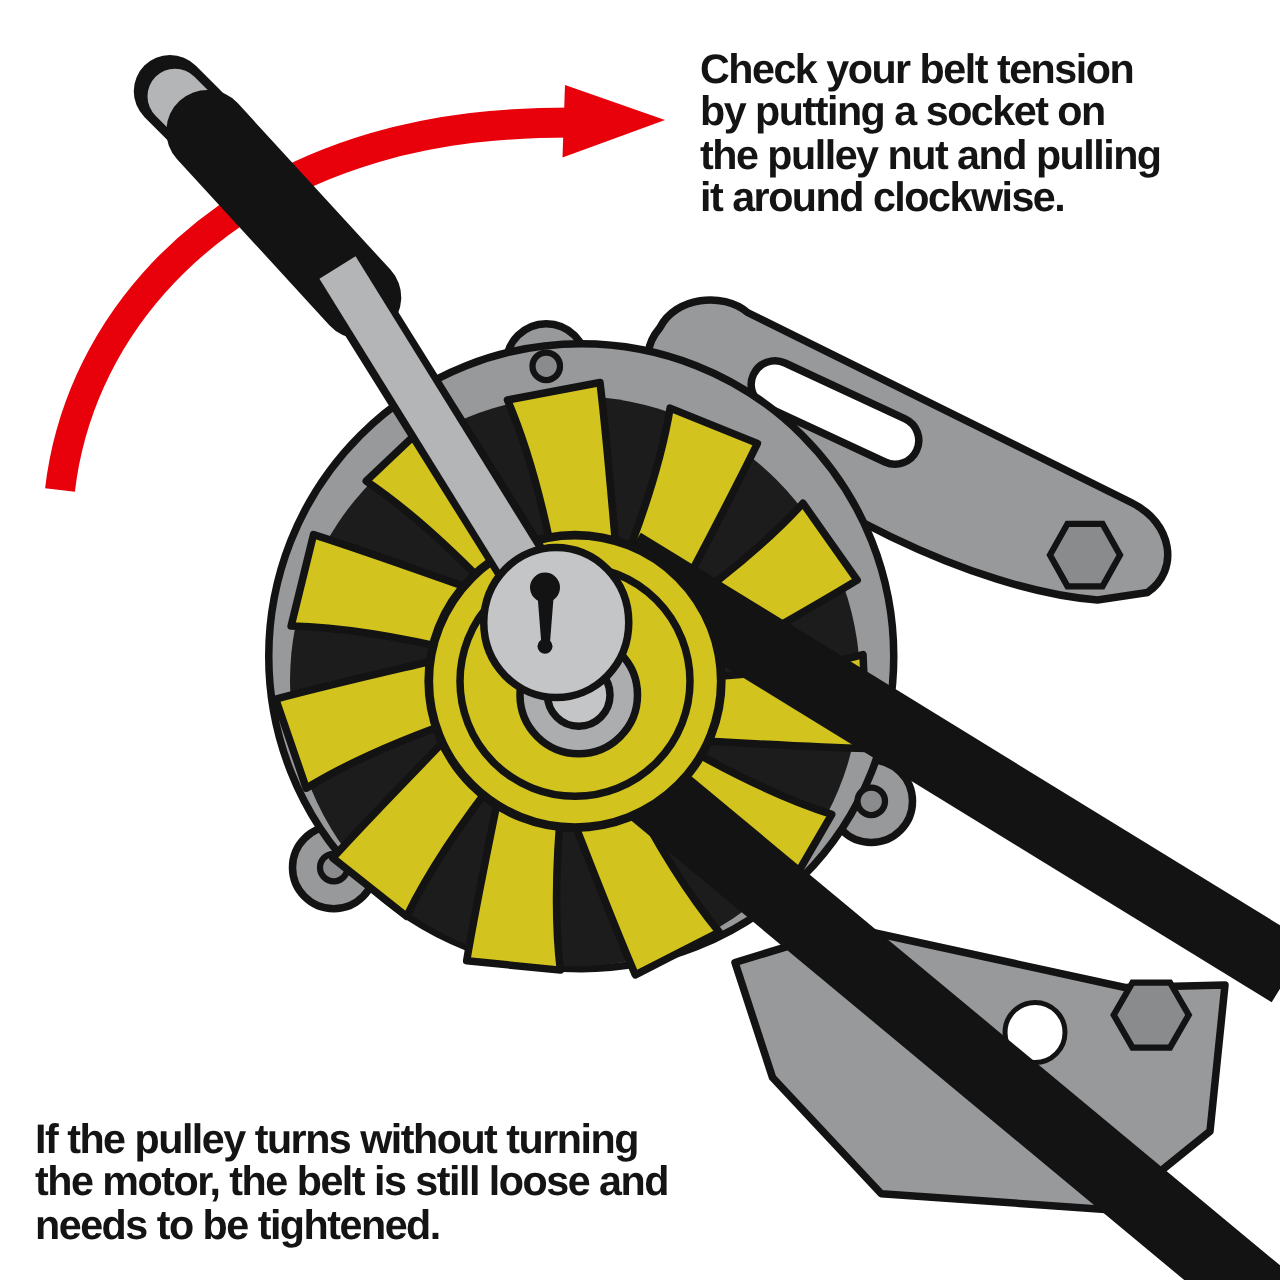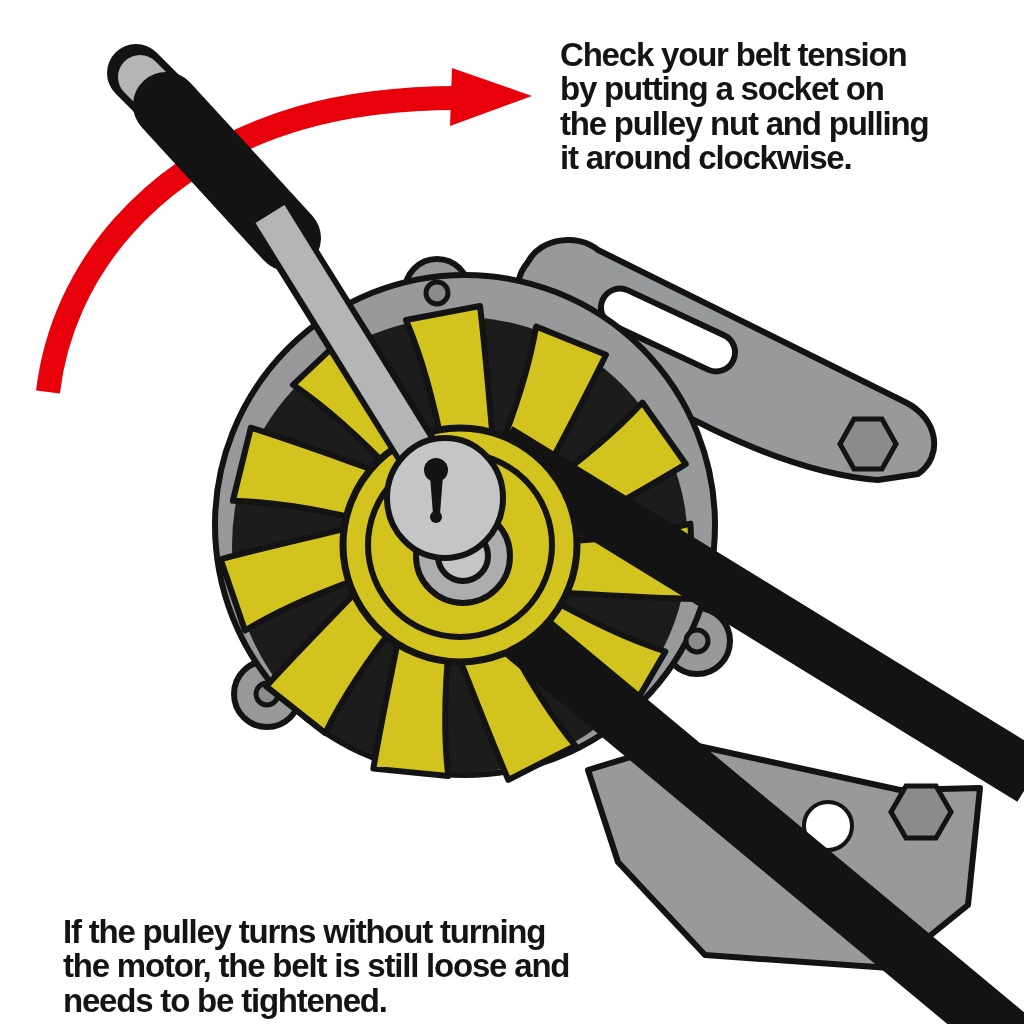--- a/index.html
+++ b/index.html
@@ -22,24 +22,23 @@
     line-height: 1.04;
     letter-spacing: -1.2px;
     font-size: 33px;
   }
   #caption-top {
     top: 38px;
     left: 560px;
     width: 470px;
   }
   #caption-bottom {
-    top: 915px;
+    top: 894px;
     left: 28px;
     width: 650px;
-    margin-left: 35px;
   }
   svg.illustration {
     position: absolute;
     top: 0;
     left: 0;
   }
 </style>
 </head>
 <body>
 

